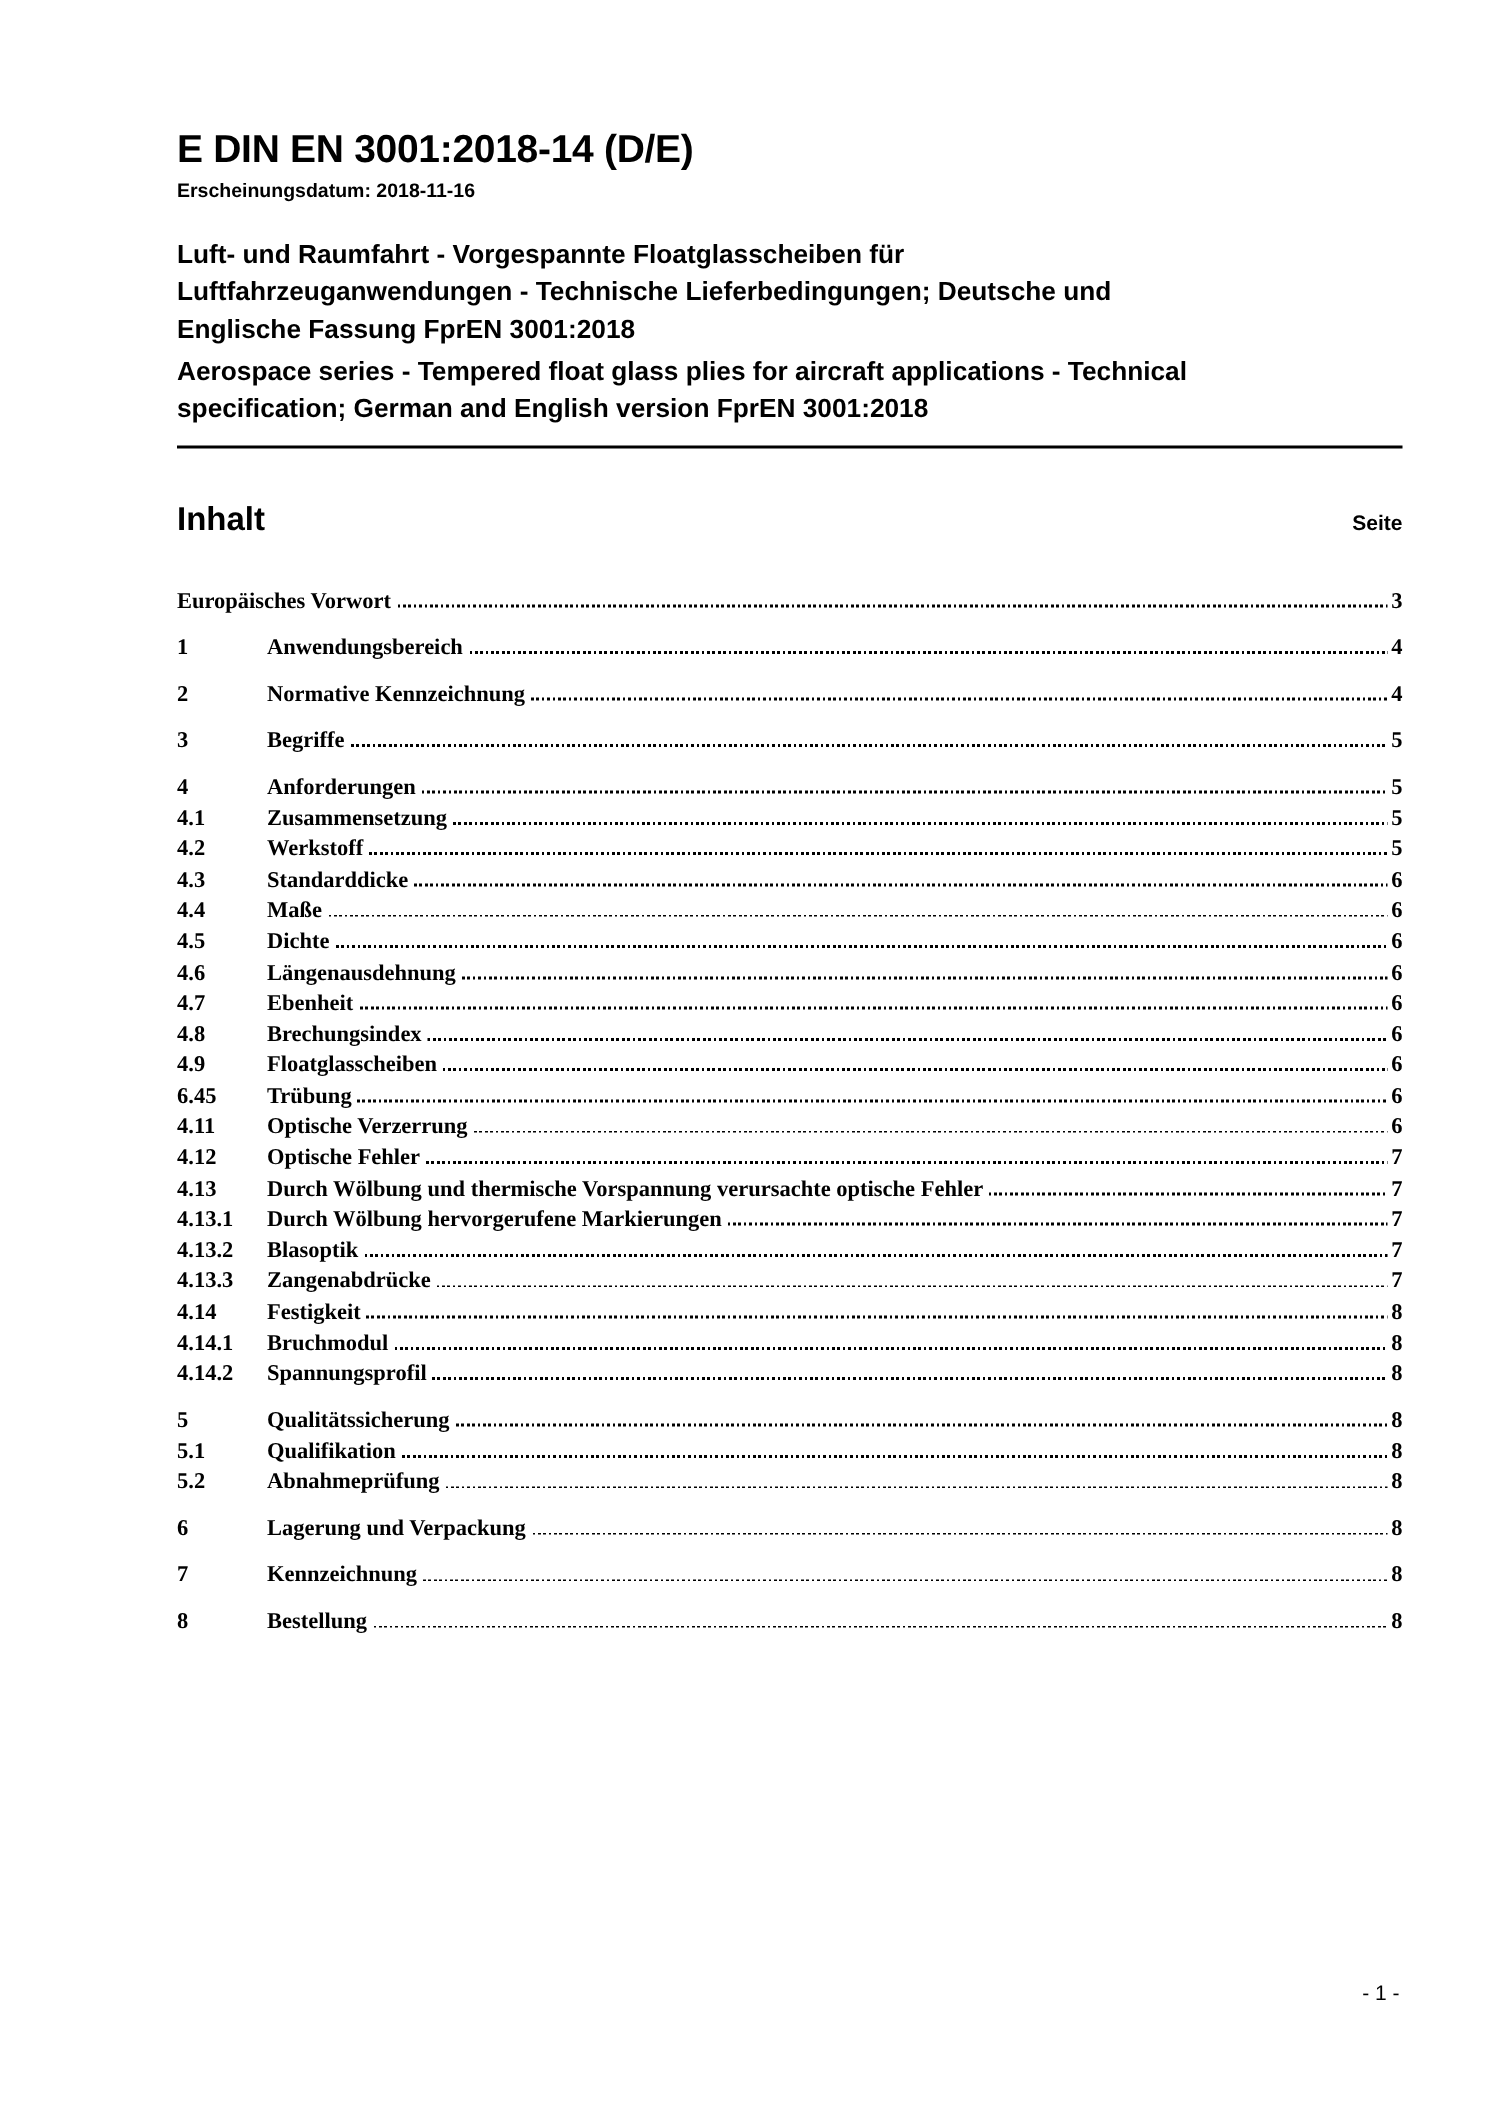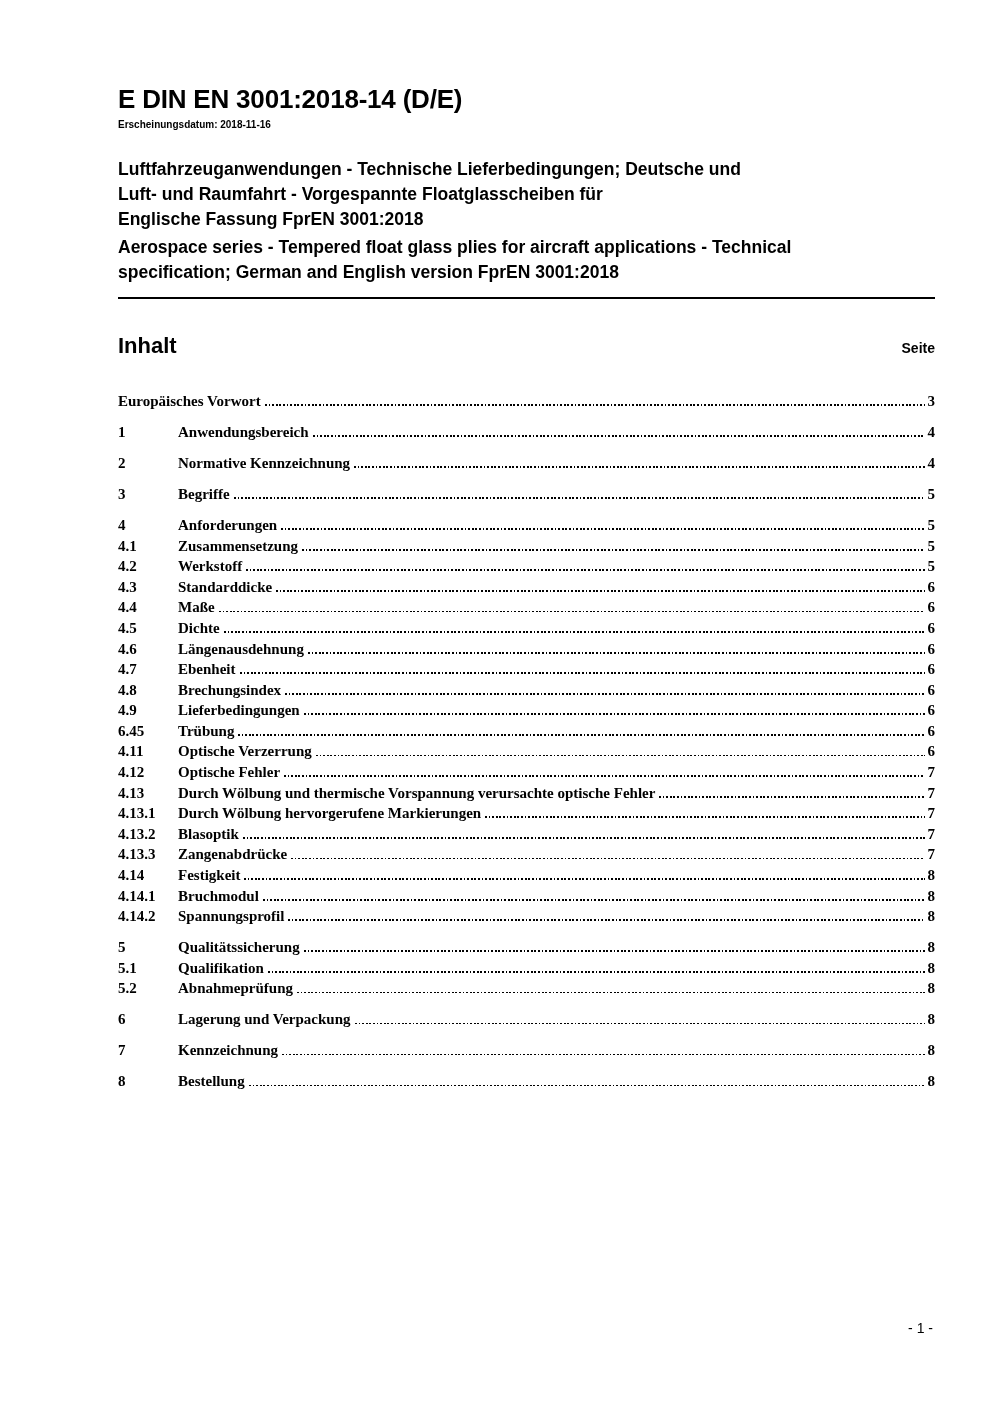--- a/index.html
+++ b/index.html
@@ -7,21 +7,21 @@
   body {
     width: 992px; height: 1403px;
     position: relative;
     font-family: "Liberation Sans", sans-serif;
     color: #000000;
     overflow: hidden;
   }
   .abs { position: absolute; left: 118px; width: 817px; }
 
   .doc-title   { top: 84px;  font-size: 26px; font-weight: bold; letter-spacing: -0.2px; }
-  .pub-date    { top: 119px; font-size: 10px; font-weight: bold; }
+  .pub-date    { top: 119px; font-size: 13px; font-weight: bold; }
 
   .title-de    { top: 157px; font-size: 17.5px; font-weight: bold; line-height: 25px; }
   .title-en    { top: 235px; font-size: 17.5px; font-weight: bold; line-height: 25px; }
   .title-rule  { top: 297px; height: 2px; background: #000000; }
 
   .toc-header  { top: 333px; display: flex; justify-content: space-between; align-items: baseline; }
   .toc-heading  { font-size: 22px; font-weight: bold; }
   .toc-page-col { font-size: 14px; font-weight: bold; }
 
   .toc-list { top: 391px; font-family: "Liberation Serif", serif; font-weight: bold; font-size: 15px; }
@@ -48,22 +48,22 @@
 </head>
 <body>
 
 <div>
 
   <h1 class="abs doc-title">E DIN EN 3001:2018-14 (D/E)</h1>
 
   <div class="abs pub-date">Erscheinungsdatum: 2018-11-16</div>
 
   <div class="abs title-de">
+    <div>Luft- und Raumfahrt - Vorgespannte Floatglasscheiben für</div>
     <div>Luftfahrzeuganwendungen - Technische Lieferbedingungen; Deutsche und</div>
-    <div>Luft- und Raumfahrt - Vorgespannte Floatglasscheiben für</div>
     <div>Englische Fassung FprEN 3001:2018</div>
   </div>
 
   <div class="abs title-en">
     <div>Aerospace series - Tempered float glass plies for aircraft applications - Technical</div>
     <div>specification; German and English version FprEN 3001:2018</div>
   </div>
 
   <div class="abs title-rule"></div>
 
@@ -146,21 +146,21 @@
         <span class="toc-page">6</span>
       </div>
       <div class="toc-row">
         <span class="toc-num">4.8</span>
         <span class="toc-label">Brechungsindex</span>
         <span class="toc-leader"></span>
         <span class="toc-page">6</span>
       </div>
       <div class="toc-row">
         <span class="toc-num">4.9</span>
-        <span class="toc-label">Lieferbedingungen</span>
+        <span class="toc-label">Floatglasscheiben</span>
         <span class="toc-leader"></span>
         <span class="toc-page">6</span>
       </div>
       <div class="toc-row">
         <span class="toc-num">6.45</span>
         <span class="toc-label">Trübung</span>
         <span class="toc-leader"></span>
         <span class="toc-page">6</span>
       </div>
       <div class="toc-row">

